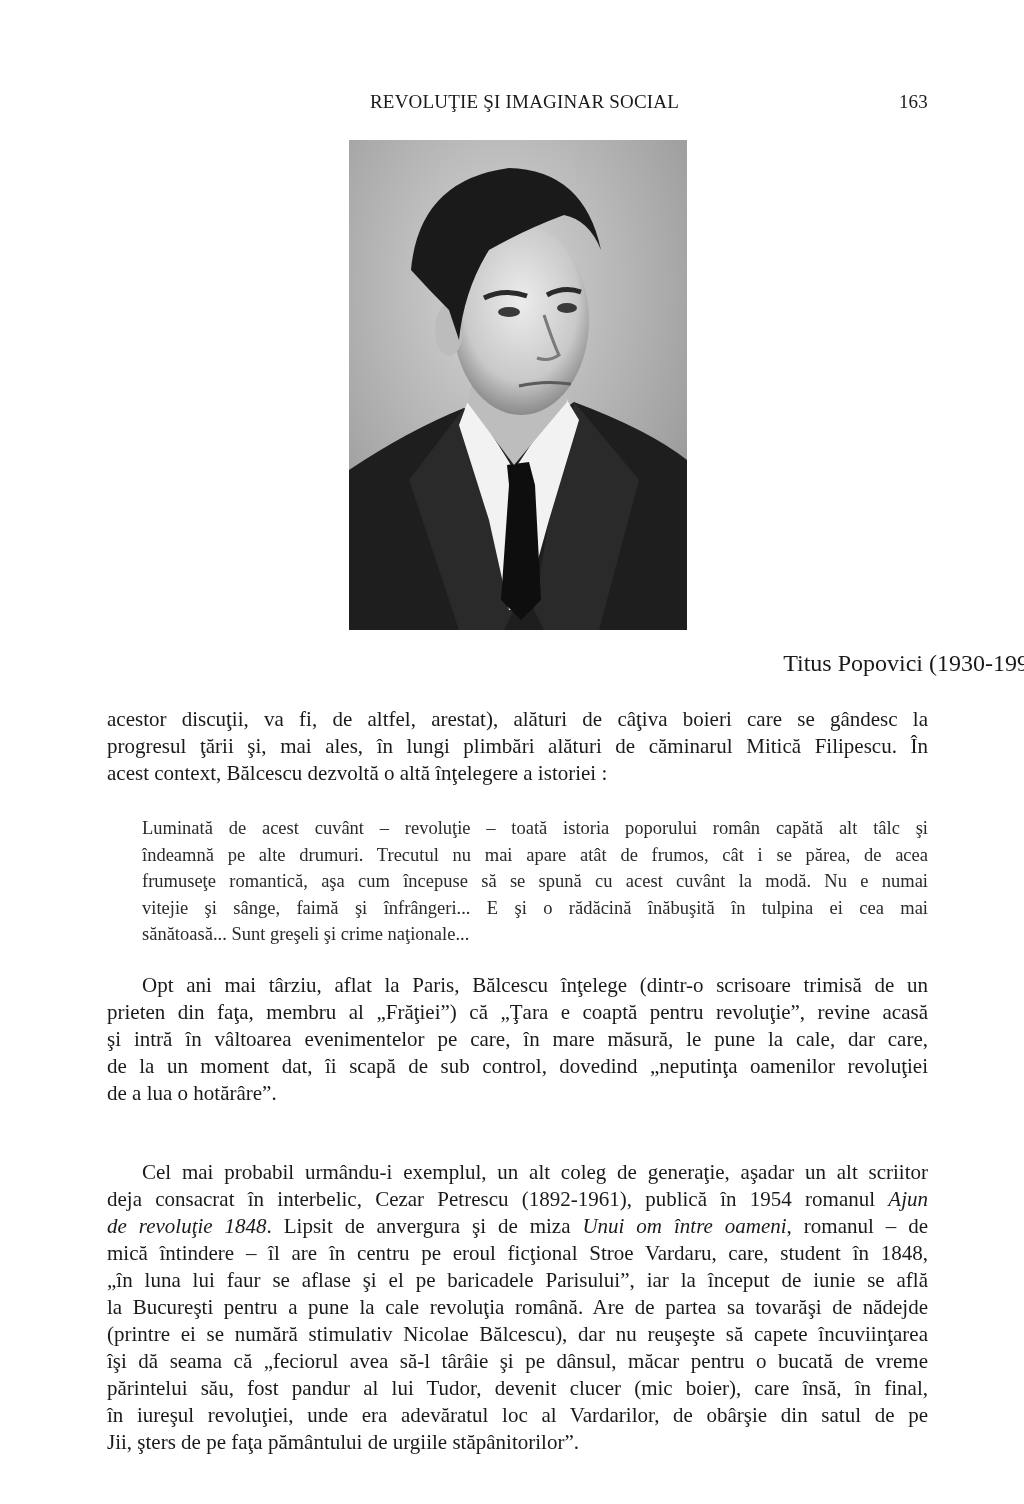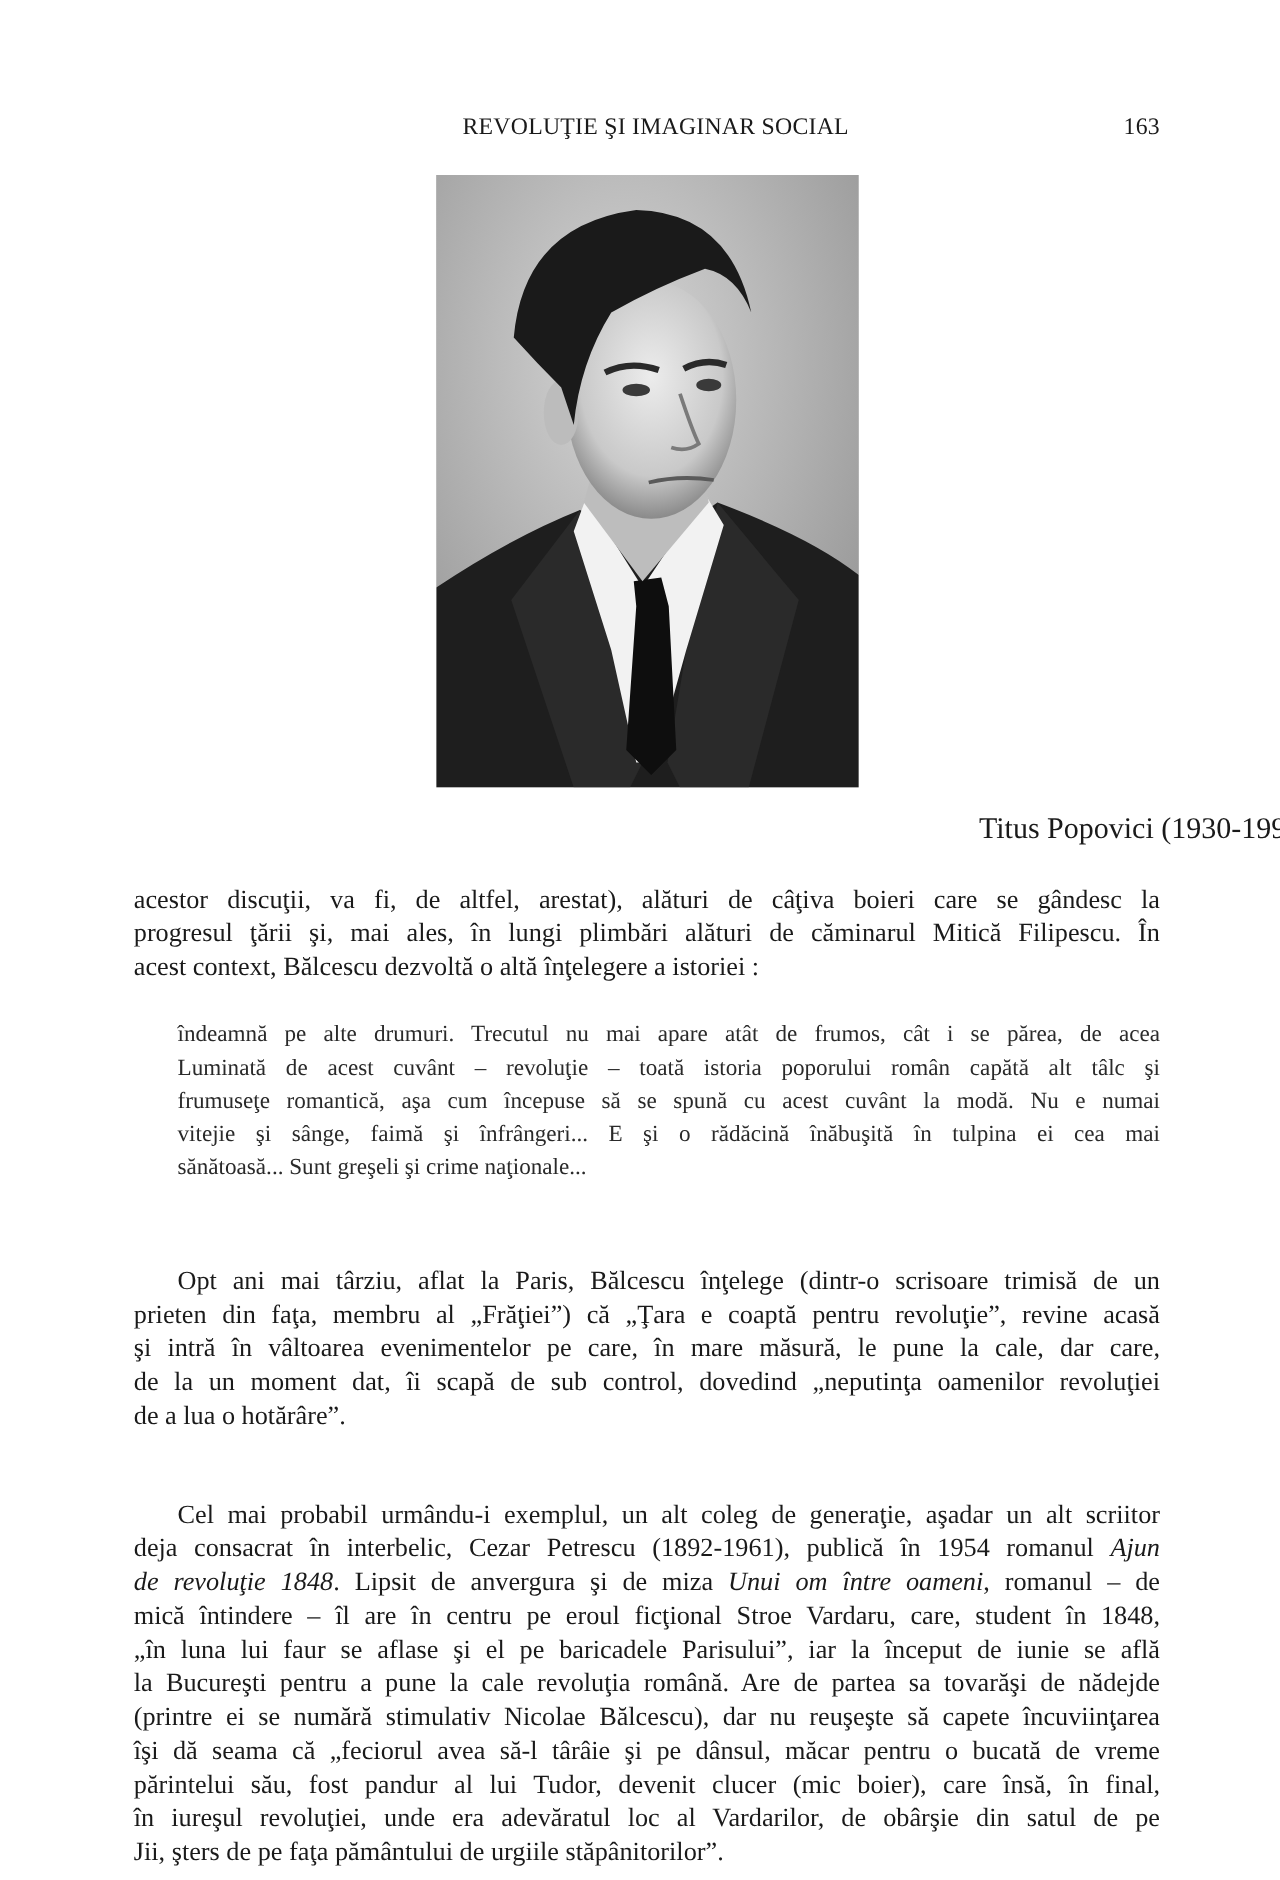--- a/index.html
+++ b/index.html
@@ -67,21 +67,21 @@
       left: 142px;
       top: 815px;
       width: 786px;
       font-size: 18.5px;
       line-height: 26.5px;
       text-align: justify;
       color: #2a2a2a;
     }
     .para-2 { top: 972px; }
     .para-3 { top: 1159px; }
-    .indent { text-indent: 35px; margin-top: 39px; }
+    .indent { text-indent: 35px; }
     .line {
       display: block;
       text-align: justify;
       text-align-last: justify;
       white-space: nowrap;
     }
     .line.last {
       text-align-last: left;
     }
     em { font-style: italic; }
@@ -140,22 +140,22 @@
 
 <div class="caption">Titus Popovici (1930-1994)</div>
 
 <div class="body-text para-1">
   <span class="line">acestor discuţii, va fi, de altfel, arestat), alături de câţiva boieri care se gândesc la</span>
   <span class="line">progresul ţării şi, mai ales, în lungi plimbări alături de căminarul Mitică Filipescu. În</span>
   <span class="line last">acest context, Bălcescu dezvoltă o altă înţelegere a istoriei :</span>
 </div>
 
 <div class="blockquote">
+  <span class="line">Luminată de acest cuvânt – revoluţie – toată istoria poporului român capătă alt tâlc şi</span>
   <span class="line">îndeamnă pe alte drumuri. Trecutul nu mai apare atât de frumos, cât i se părea, de acea</span>
-  <span class="line">Luminată de acest cuvânt – revoluţie – toată istoria poporului român capătă alt tâlc şi</span>
   <span class="line">frumuseţe romantică, aşa cum începuse să se spună cu acest cuvânt la modă. Nu e numai</span>
   <span class="line">vitejie şi sânge, faimă şi înfrângeri... E şi o rădăcină înăbuşită în tulpina ei cea mai</span>
   <span class="line last">sănătoasă... Sunt greşeli şi crime naţionale...</span>
 </div>
 
 <div class="body-text para-2">
   <span class="line indent">Opt ani mai târziu, aflat la Paris, Bălcescu înţelege (dintr-o scrisoare trimisă de un</span>
   <span class="line">prieten din faţa, membru al „Frăţiei”) că „Ţara e coaptă pentru revoluţie”, revine acasă</span>
   <span class="line">şi intră în vâltoarea evenimentelor pe care, în mare măsură, le pune la cale, dar care,</span>
   <span class="line">de la un moment dat, îi scapă de sub control, dovedind „neputinţa oamenilor revoluţiei</span>

